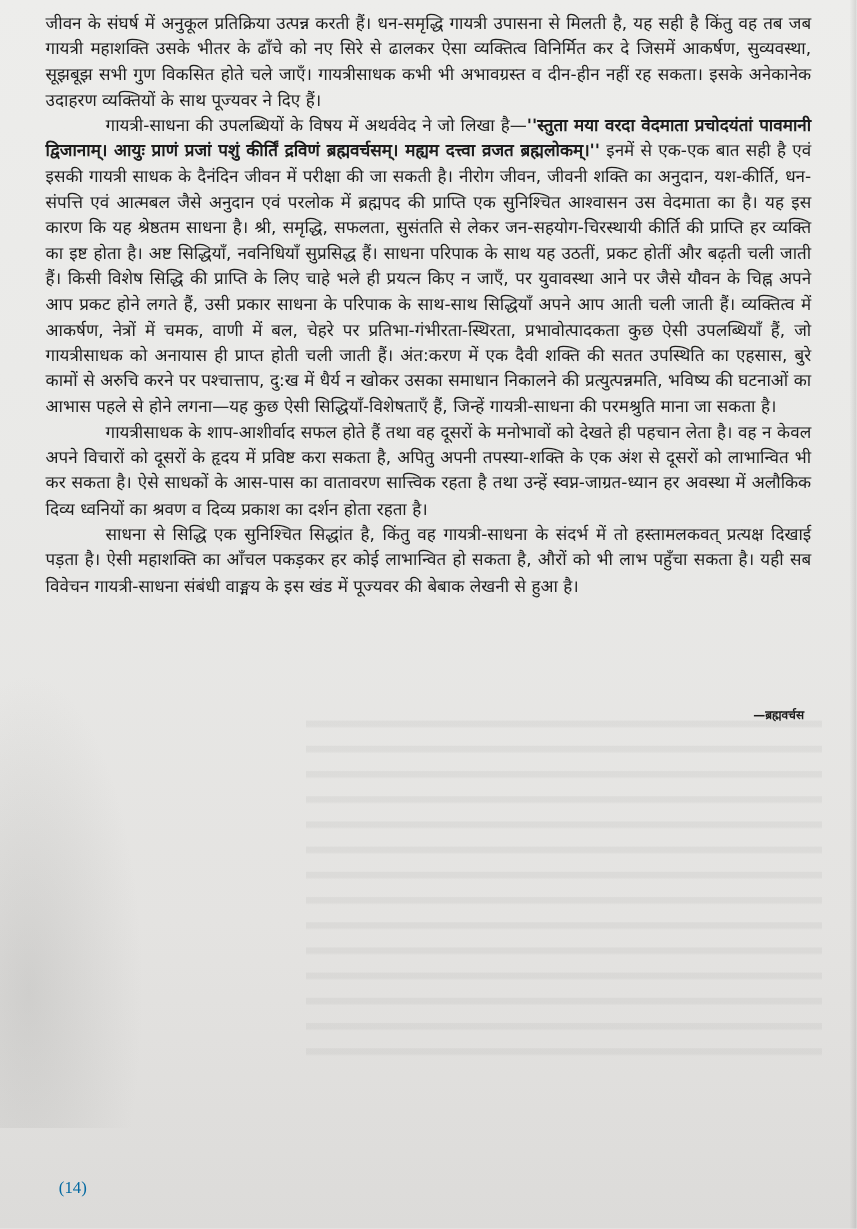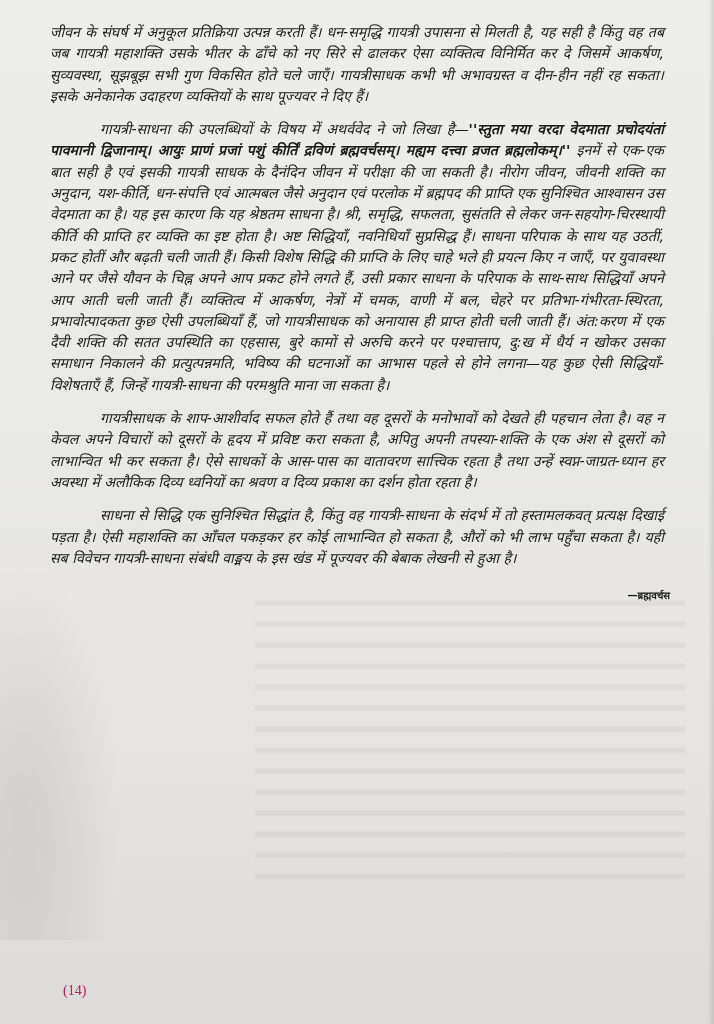--- a/index.html
+++ b/index.html
@@ -56,45 +56,43 @@
   .text-block {
     position: absolute;
     left: 38px;
     top: 10px;
     width: 638px;
     font-size: 14.2px;
     line-height: 21.3px;
     text-align: justify;
   }
   .para {
-    margin: 12px;
+    margin: 0;
     text-align: justify;
-    font-style: italic;
   }
   .para.indent {
     text-indent: 50px;
   }
   .bold {
     font-weight: bold;
   }
   .signature {
     position: absolute;
     right: 44px;
     top: 588px;
     font-size: 10px;
     font-weight: bold;
   }
   .page-number {
     position: absolute;
     left: 49px;
     top: 983px;
     font-family: "Liberation Serif", "DejaVu Serif", serif;
     font-size: 14px;
-    color: #be185d;
-    margin-left: 14px;
+    color: #0369a1;
   }
 </style>
 </head>
 <body>
 
 <div class="page">
   <div class="bleed"></div>
   <div class="bleed-left"></div>
   <div class="right-edge"></div>
 

